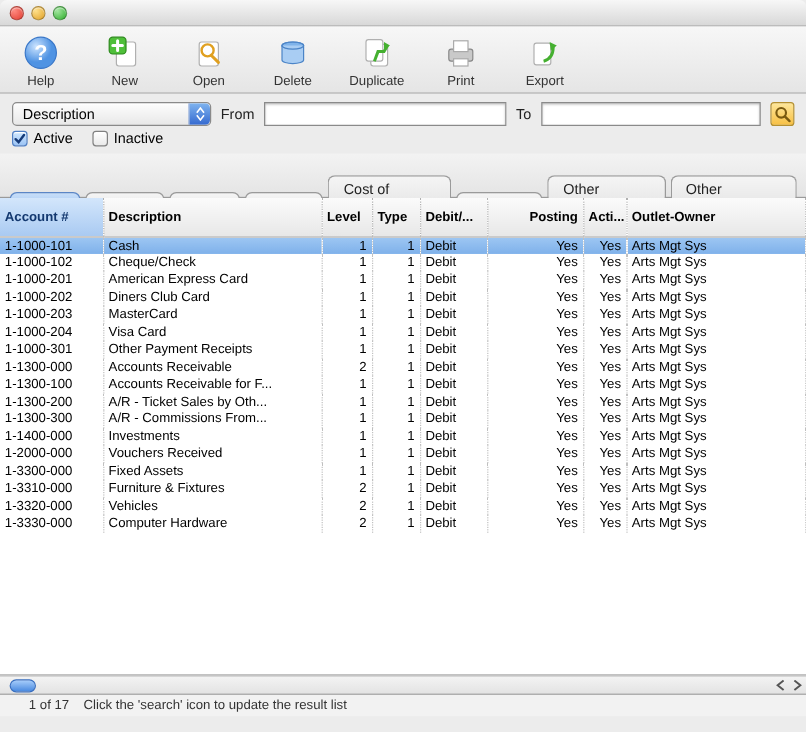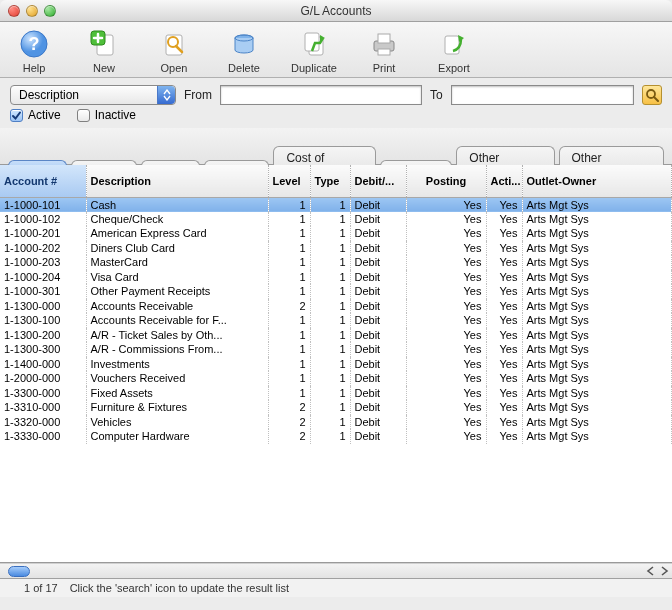--- a/index.html
+++ b/index.html
@@ -233,21 +233,20 @@
 </style>
 </head>
 <body>
 
 <div class="titlebar">
   <div class="traffic">
     <div class="tlight close"></div>
     <div class="tlight min"></div>
     <div class="tlight zoom"></div>
   </div>
-  <div class="win-title">G/L Accounts</div>
 </div>
 
 <div class="toolbar">
   <div class="tb-btn">
     <span class="ic">
       <svg width="30" height="30">
           <circle cx="15" cy="15" r="13" fill="url(#g1)" stroke="#3a77c8"></circle>
         <defs>
             <radialGradient id="g1" cx="35%" cy="30%">
               <stop offset="0%" stop-color="#cce4ff"></stop>
@@ -384,21 +383,21 @@
         <col class="col-acti">
         <col class="col-outlet">
     </colgroup>
     <thead>
       <tr>
         <th>Account #</th>
         <th>Description</th>
         <th style="text-align:left">Level</th>
         <th style="text-align:left">Type</th>
         <th>Debit/...</th>
-        <th style="text-align:center">Posting</th>
+        <th style="text-align:right">Posting</th>
         <th>Acti...</th>
         <th>Outlet-Owner</th>
       </tr>
     </thead>
     <tbody id="gridbody">
         <tr class="selected">
           <td>1-1000-101</td>
           <td>Cash</td>
           <td class="r">1</td>
           <td class="r">1</td>

